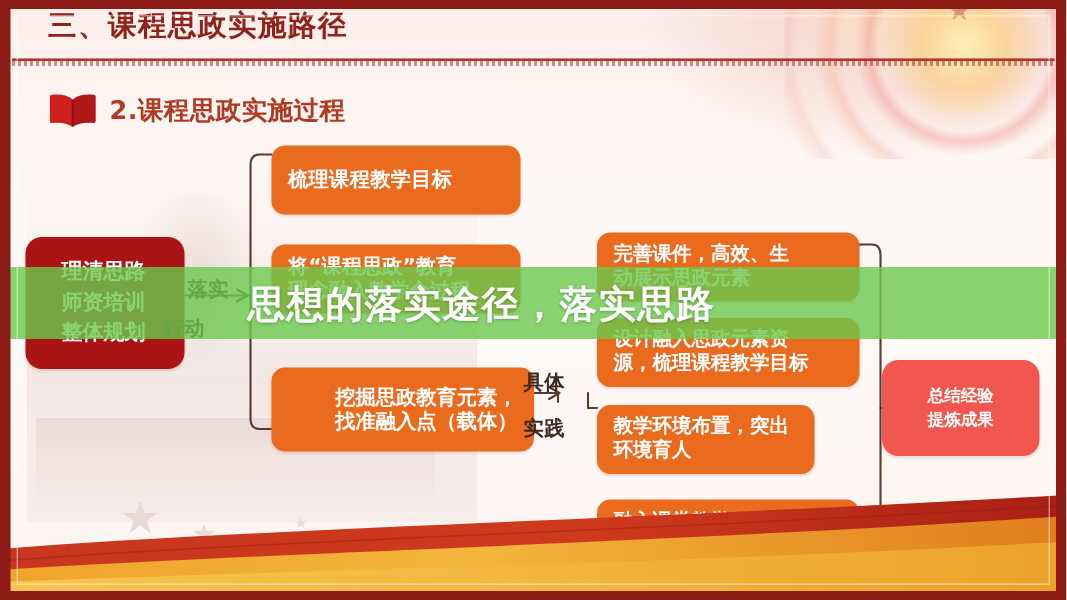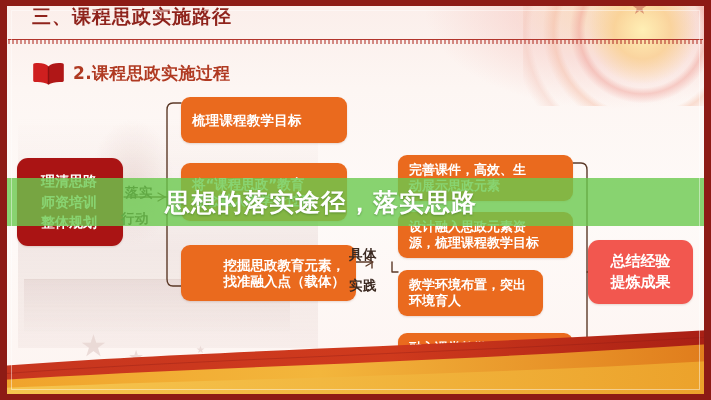--- a/index.html
+++ b/index.html
@@ -155,21 +155,21 @@
   .node-orange { background: #ea6a1e; }
   .node-darkred { background: #aa1414; }
   .node-salmon  { background: #f2574f; }
 
   
   #node-goals {
     left: 181px; top: 97px; width: 166px; height: 46px;
     padding: 16px 11px; font-size: 13.5px; letter-spacing: 0.2px;
   }
   #node-integrate {
-    left: 181px; top: 163px; width: 166px; height: 58px;
+    left: 181px; top: 163px; width: 166px; height: 46px;
     padding: 0 11px; font-size: 13.5px;
   }
   #node-excavate {
     left: 181px; top: 245px; width: 175px; height: 56px;
     padding: 0 11px; font-size: 13.5px; text-align: right;
   }
   #node-plan {
     left: 17px; top: 158px; width: 106px; height: 88px;
     padding: 0 24px; font-size: 14px; line-height: 1.46;
     border-radius: 11px;
@@ -185,36 +185,36 @@
   #node-environment {
     left: 398px; top: 270px; width: 145px; height: 46px;
     padding: 0 11px; font-size: 13px;
   }
   #node-classroom {
     left: 398px; top: 333px; width: 175px; height: 46px;
     padding: 0 11px; font-size: 13px;
   }
   #node-summary {
     left: 588px; top: 240px; width: 105px; height: 64px;
-    padding: 0 9px; font-size: 15px; line-height: 1.42;
+    padding: 0 9px; font-size: 11px; line-height: 1.42;
     border-radius: 11px;
     text-align: center;
   }
 
   
   .plain-label {
     position: absolute;
     color: #3c2a22;
     font-weight: 700;
     font-size: 13.5px;
     z-index: 6;
     letter-spacing: 0.4px;
   }
   #label-implement { left: 125px; top: 184px; }
-  #label-action    { left: 121px; top: 210px; }
+  #label-action    { left: 109px; top: 210px; }
   #label-concrete  { left: 349px; top: 246px; }
   #label-practice  { left: 349px; top: 277px; }
 
   
   .overlay-banner {
     position: absolute;
     left: 0; right: 0;
     top: 178px;
     height: 48px;
     background: rgba(106, 201, 78, 0.80);

